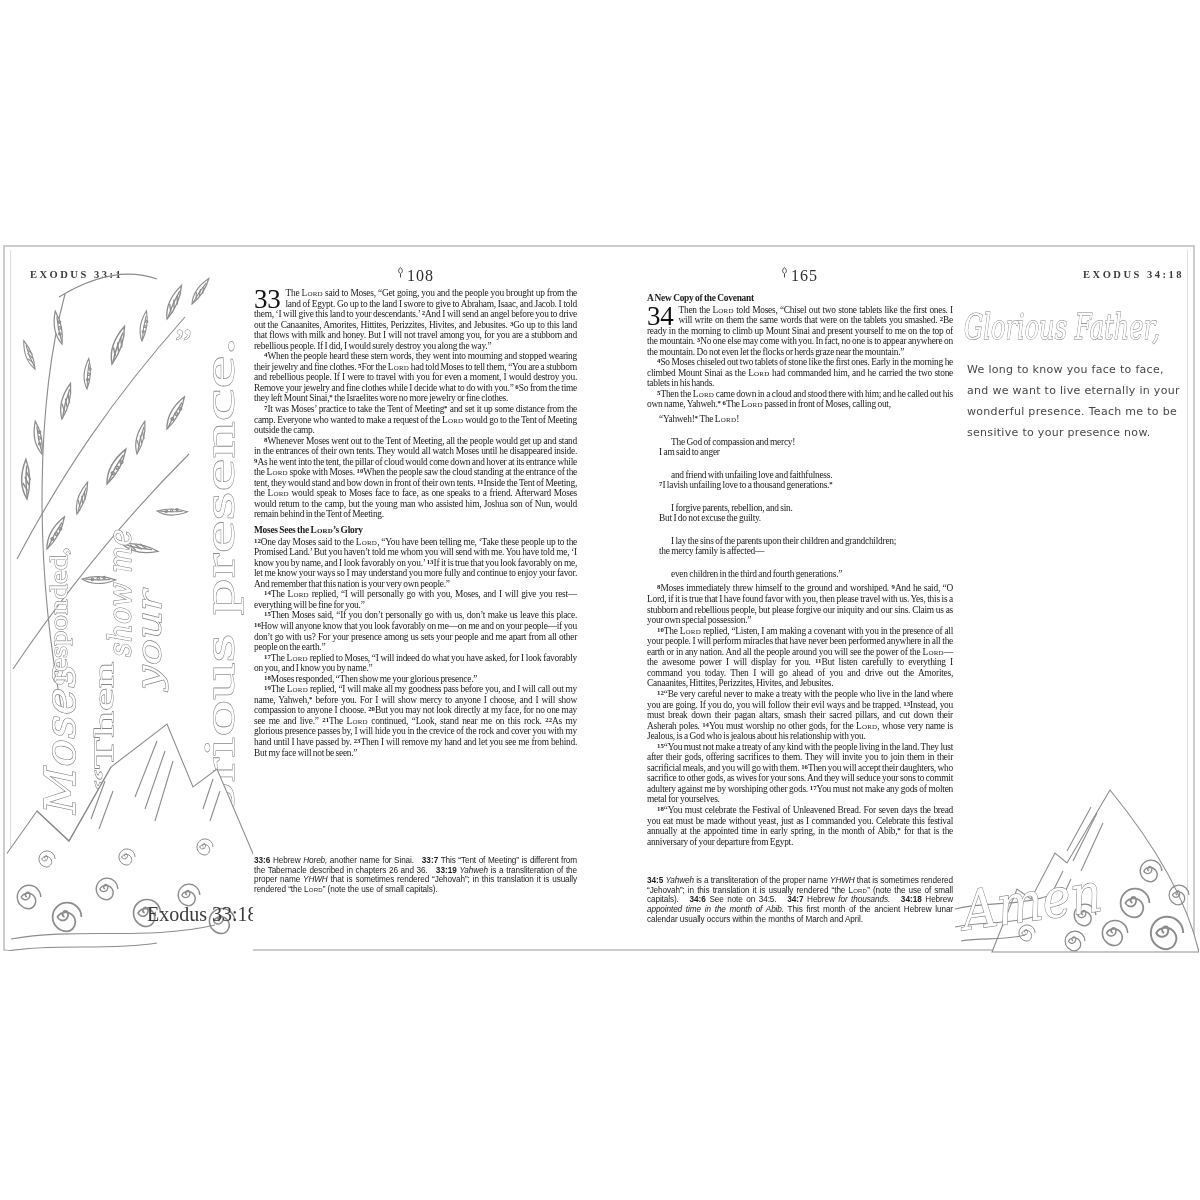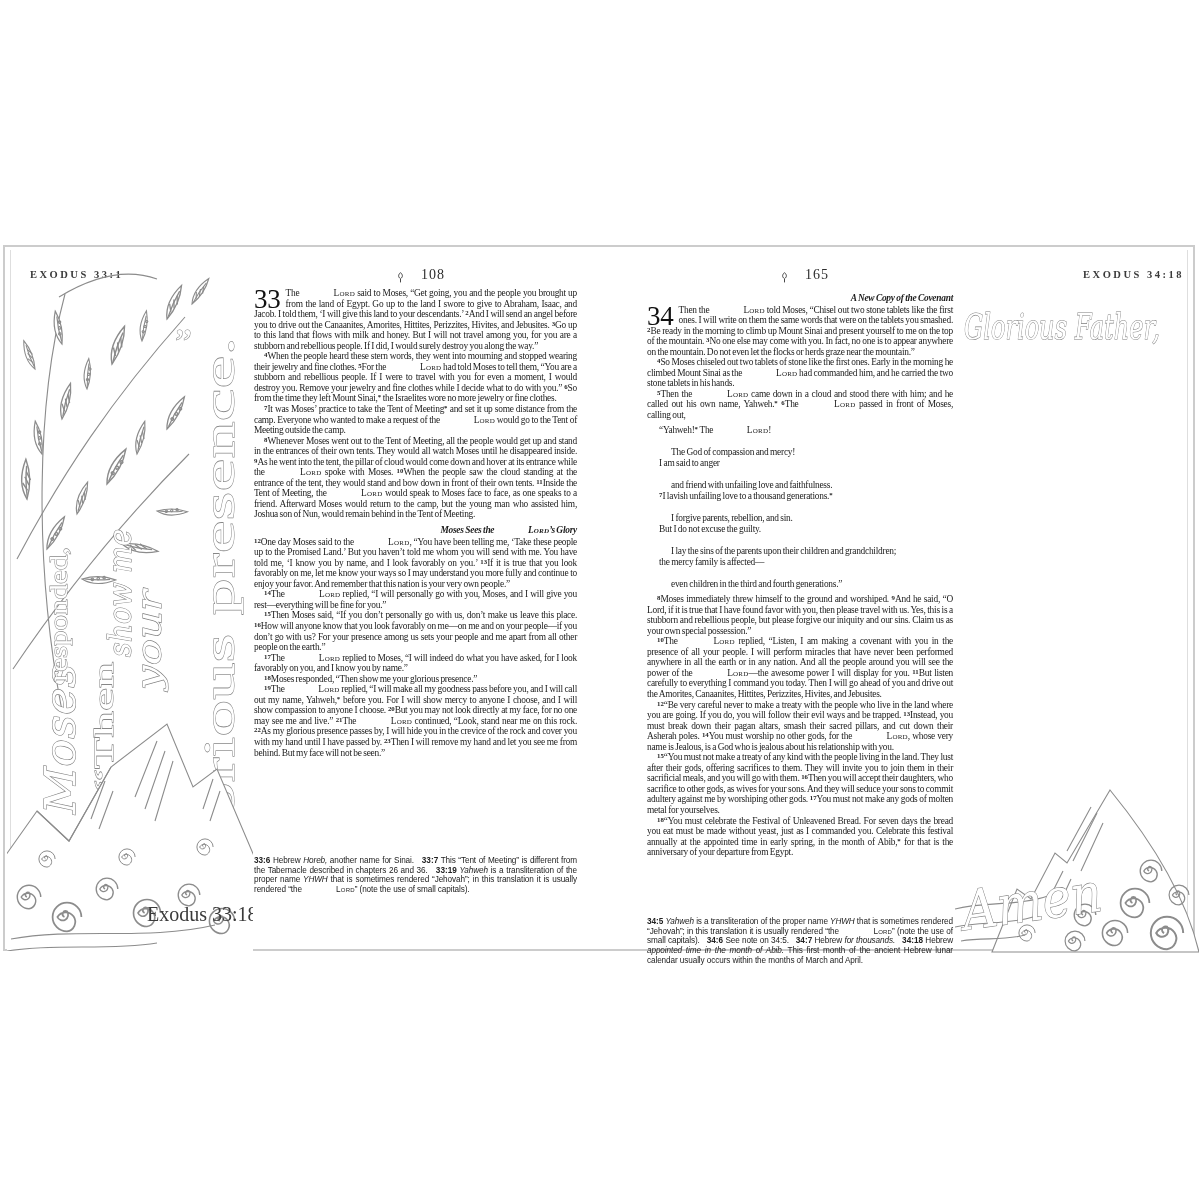--- a/index.html
+++ b/index.html
@@ -4,41 +4,41 @@
 <style>
   html,body{margin:0;padding:0;background:#ffffff;width:1200px;height:1200px;position:relative;
     font-family:"Liberation Serif","DejaVu Serif",serif;}
   .spread{position:absolute;left:3px;top:245px;width:1192px;height:706px;background:#fff;
     border:2px solid #cccccc;box-sizing:border-box;}
   .page-edge{position:absolute;top:3px;bottom:3px;width:0;border-left:1px solid #dedede;}
   .edge-l{left:5px}.edge-r{right:5px}
 
   .runhead{position:absolute;top:22px;font-size:10.5px;letter-spacing:2.5px;color:#3a3a3a;font-weight:600;}
   .rh-l{left:25px}.rh-r{right:9px}
-  .pagenum{position:absolute;top:20px;font-size:14px;color:#2e2e2e;letter-spacing:1px;display:flex;align-items:flex-end;gap:17px;}
+  .pagenum{position:absolute;top:20px;font-size:16px;color:#2e2e2e;letter-spacing:1px;display:flex;align-items:flex-start;gap:3px;}
   .pn-l{left:392px}.pn-r{left:776px}
   .fleuron{display:inline-block}
 
   .col{position:absolute;top:41px;font-size:9.4px;line-height:10.55px;color:#1c1c1c;
     text-align:justify;letter-spacing:-0.25px;word-spacing:-0.5px;}
   .col-l{left:249px;width:323px;}
   .col-r{left:642px;width:306px;}
   .para{margin:0;text-indent:10px;}
   .para.flush{text-indent:0;}
   .dropcap{float:left;font-size:27px;line-height:20px;padding:1px 5px 0 0;color:#111;}
-  .subhead{font-weight:bold;text-indent:0;margin-top:5px;margin-bottom:1px;text-align:right;font-style:italic;}
+  .subhead{font-weight:bold;text-indent:0;margin-top:5px;margin-bottom:1px;text-align:left;}
   .vn{font-weight:bold;font-size:6.8px;line-height:0;vertical-align:2px;letter-spacing:0;}
-  .sc{font-variant:small-caps;letter-spacing:0.2px;margin-left:32px;}
+  .sc{font-variant:small-caps;letter-spacing:0.2px;}
   .poetry{margin:4px 0 4px 12px;}
   .pl0{text-indent:0;margin:0;}
   .pl1{text-indent:0;margin:12px 0 0 12px;}
   .footnotes{position:absolute;font-family:"Liberation Sans","DejaVu Sans",sans-serif;
     font-size:8.2px;line-height:9.7px;color:#222;text-align:justify;letter-spacing:-0.1px;}
   .fn-l{left:249px;top:609px;width:323px;}
-  .fn-r{left:642px;top:670px;width:306px;}
+  .fn-r{left:642px;top:629px;width:306px;}
   .footnotes b{letter-spacing:0;}
 
   .note-heading-svg{position:absolute;left:956px;top:52px;}
   .note-body{position:absolute;left:962px;top:112px;width:215px;
     font-family:"DejaVu Sans",sans-serif;font-size:11px;line-height:21px;color:#474747;letter-spacing:0.3px;}
   .note-line{white-space:nowrap;}
 
   .art-left{position:absolute;left:2px;top:2px;}
   .art-right{position:absolute;left:950px;top:536px;}
   .ink{stroke:#8c8c8c;stroke-width:1.1;fill:#ffffff;}
@@ -111,20 +111,26 @@
     <div class="para"><sup class="vn">10</sup>The <span class="sc">Lord</span> replied, “Listen, I am making a covenant with you in the presence of all your people. I will perform miracles that have never been performed anywhere in all the earth or in any nation. And all the people around you will see the power of the <span class="sc">Lord</span>—the awesome power I will display for you. <sup class="vn">11</sup>But listen carefully to everything I command you today. Then I will go ahead of you and drive out the Amorites, Canaanites, Hittites, Perizzites, Hivites, and Jebusites.</div>
     <div class="para"><sup class="vn">12</sup>“Be very careful never to make a treaty with the people who live in the land where you are going. If you do, you will follow their evil ways and be trapped. <sup class="vn">13</sup>Instead, you must break down their pagan altars, smash their sacred pillars, and cut down their Asherah poles. <sup class="vn">14</sup>You must worship no other gods, for the <span class="sc">Lord</span>, whose very name is Jealous, is a God who is jealous about his relationship with you.</div>
     <div class="para"><sup class="vn">15</sup>“You must not make a treaty of any kind with the people living in the land. They lust after their gods, offering sacrifices to them. They will invite you to join them in their sacrificial meals, and you will go with them. <sup class="vn">16</sup>Then you will accept their daughters, who sacrifice to other gods, as wives for your sons. And they will seduce your sons to commit adultery against me by worshiping other gods. <sup class="vn">17</sup>You must not make any gods of molten metal for yourselves.</div>
     <div class="para"><sup class="vn">18</sup>“You must celebrate the Festival of Unleavened Bread. For seven days the bread you eat must be made without yeast, just as I commanded you. Celebrate this festival annually at the appointed time in early spring, in the month of Abib,<sup class="vn">*</sup> for that is the anniversary of your departure from Egypt.</div>
   </div>
   <div class="footnotes fn-r"><b>34:5</b> <i>Yahweh</i> is a transliteration of the proper name <i>YHWH</i> that is sometimes rendered “Jehovah”; in this translation it is usually rendered “the <span class="sc">Lord</span>” (note the use of small capitals).&nbsp;&nbsp; <b>34:6</b> See note on 34:5.&nbsp;&nbsp; <b>34:7</b> Hebrew <i>for thousands.</i>&nbsp;&nbsp; <b>34:18</b> Hebrew <i>appointed time in the month of Abib.</i> This first month of the ancient Hebrew lunar calendar usually occurs within the months of March and April.</div>
 
   <svg class="note-heading-svg" width="206" height="58" viewBox="0 0 206 58">
     <text x="3" y="40" class="ol-script" font-size="36" textLength="196" lengthAdjust="spacingAndGlyphs">Glorious Father,</text>
   </svg>
+  <div class="note-body">
+    <div class="note-line">We long to know you face to face,</div>
+    <div class="note-line">and we want to live eternally in your</div>
+    <div class="note-line">wonderful presence. Teach me to be</div>
+    <div class="note-line">sensitive to your presence now.</div>
+  </div>
 
   <svg class="art-left" width="246" height="702" viewBox="0 0 246 702">
     <defs>
       <path id="swirl" d="M9 0 A9 9 0 1 0 0 9 A6 6 0 1 0 -6 0 A3.5 3.5 0 1 0 0 -3.5 A1.6 1.6 0 1 0 -1.6 0" fill="none"></path>
       <g id="leafp">
         <path d="M0 0 Q7 -13 26 -16 Q16 -4 0 0 Z"></path>
         <path d="M2 -1 Q11 -8 22 -13" fill="none"></path>
       </g>
       <g id="leafh">
         <use href="#leafp"></use>

